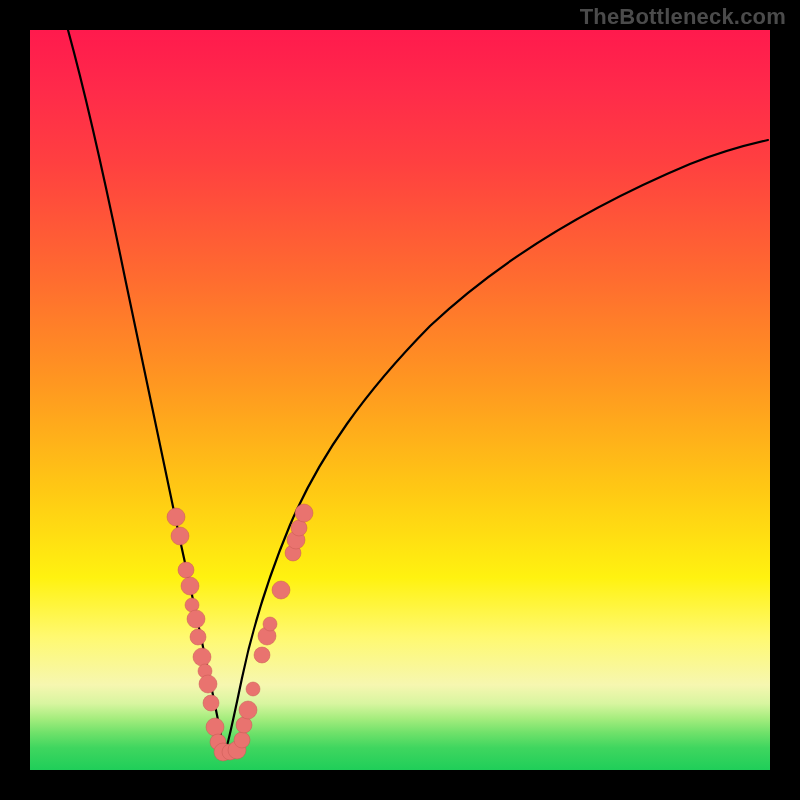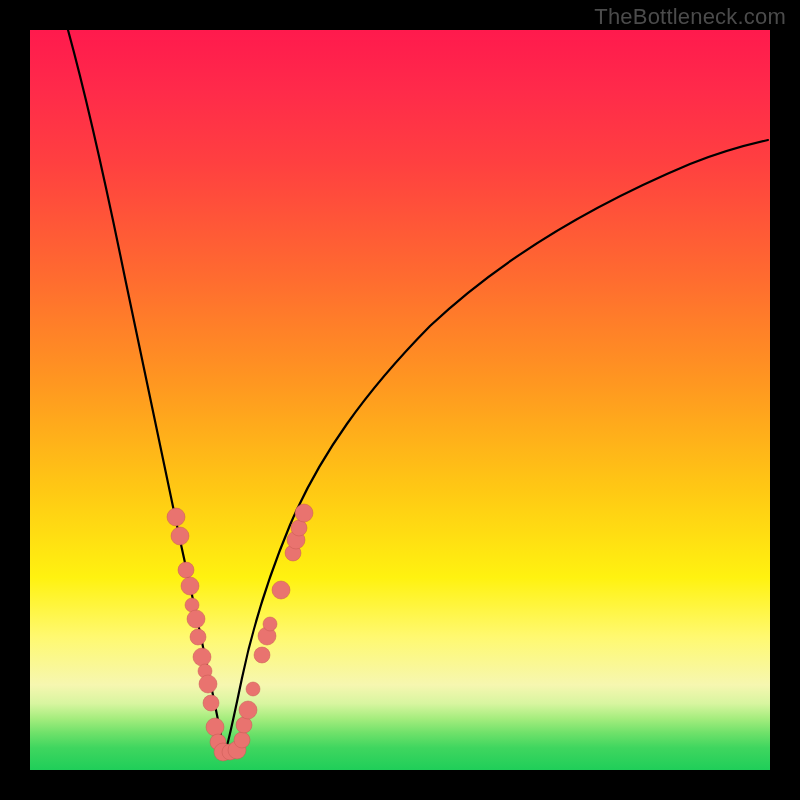--- a/index.html
+++ b/index.html
@@ -48,21 +48,21 @@
       #1fce59 100%
     );
   }
   .watermark {
     position: absolute;
     top: 4px;
     right: 14px;
     color: #4b4b4b;
     font-size: 22px;
     letter-spacing: 0.2px;
-    font-weight: 400;
+    font-weight: 700;
     user-select: none;
   }
   svg.curve {
     position: absolute;
     inset: 0;
   }
   .curve path {
     fill: none;
     stroke: #000;
     stroke-width: 2.2;

